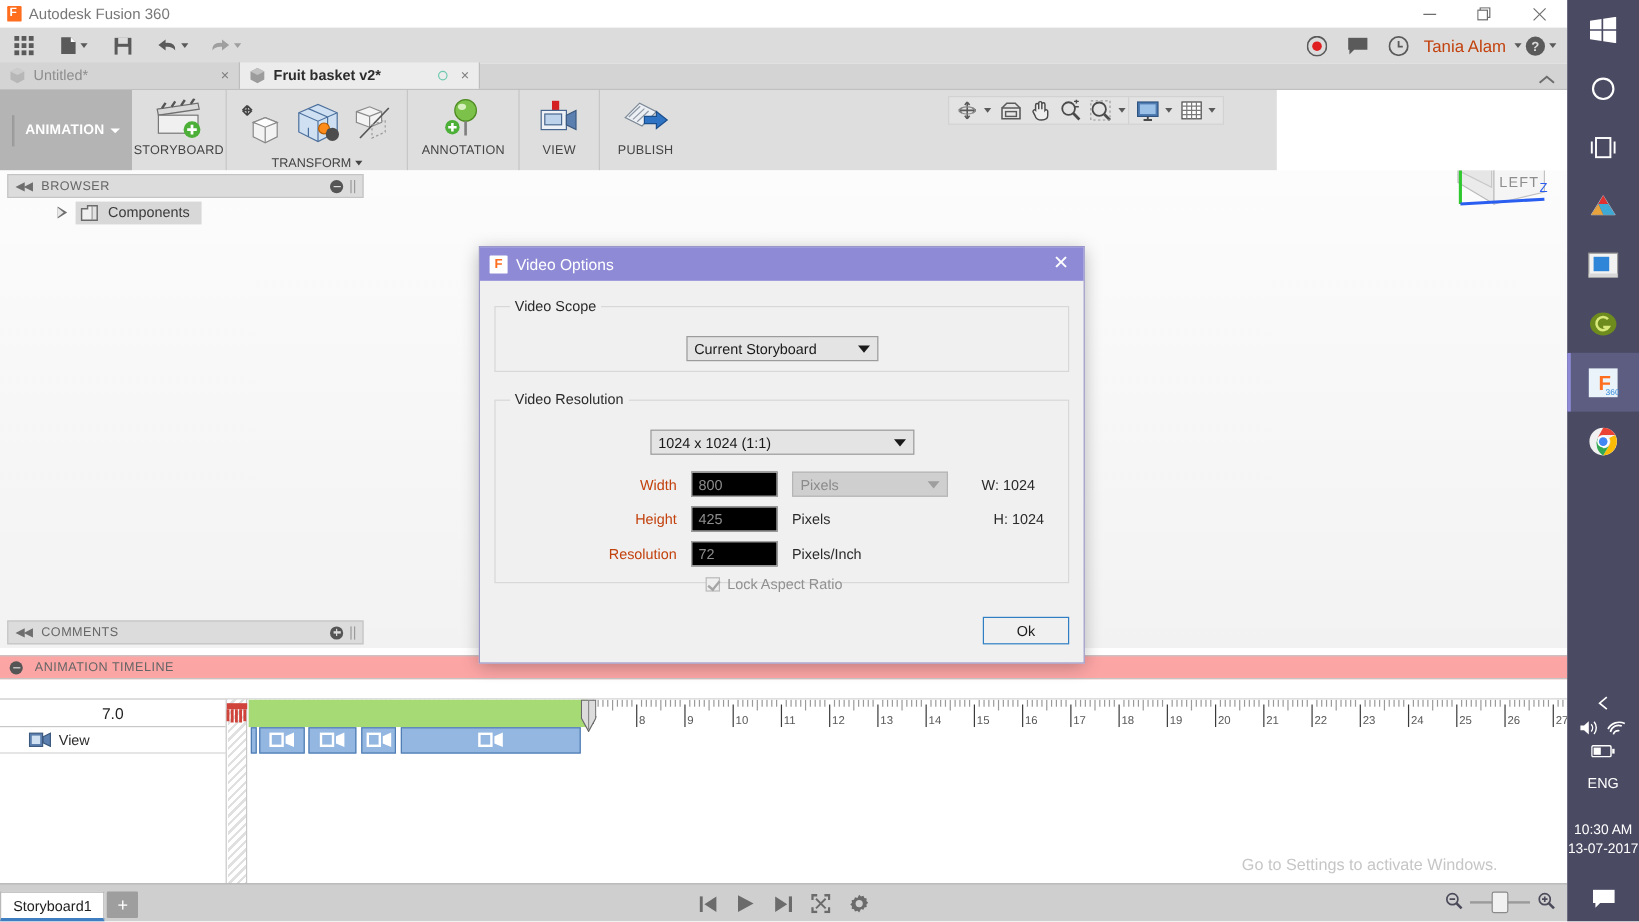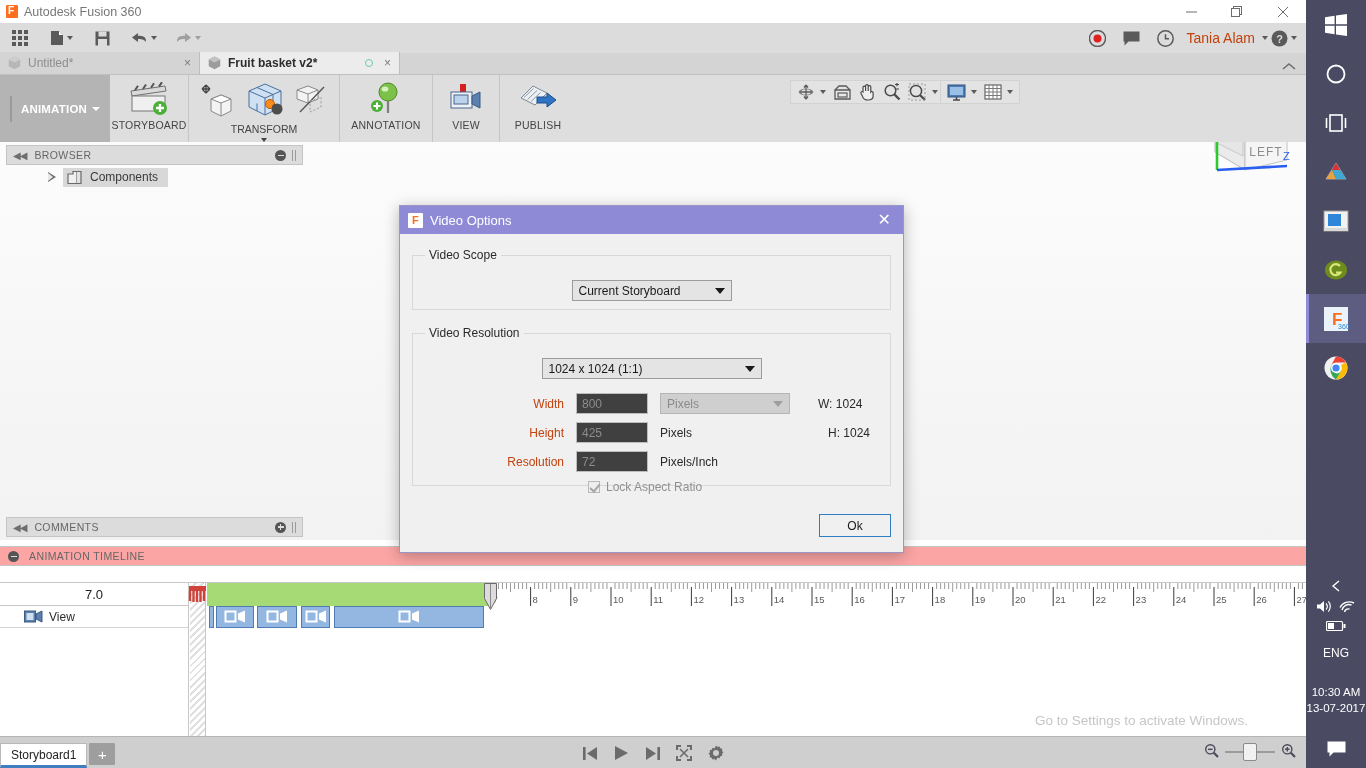--- a/index.html
+++ b/index.html
@@ -47,35 +47,35 @@
   .tab { height:22px; display:flex; align-items:center; padding:0 8px; gap:7px; font-size:12px;
          border-right:1px solid #bdbdbd; position:relative; }
   .tab.inactive { background:#d4d4d4; color:#8d8d8d; width:200px; }
   .tab.active { background:#ececec; color:#2c2c2c; font-weight:bold; width:200px; }
   .cube-ico { width:13px; height:14px; }
   .tab-x { margin-left:auto; color:#7c7c7c; font-size:12px; font-weight:normal; }
   .tab-dot { width:8px;height:8px;border:1.3px solid #6ec9b0;border-radius:50%; }
   .chev-up { margin-left:auto; margin-right:10px; color:#6d6d6d; font-size:13px; }
 
   
-  .ribbon { position:absolute; left:0; top:75px; width:1306px; height:67px; background:#dedede;
+  .ribbon { position:absolute; left:0; top:75px; width:1064px; height:67px; background:#dedede;
             display:flex; align-items:stretch; }
   .ws-switch { width:110px; background:#b4b4b4; display:flex; align-items:center; justify-content:center;
                gap:5px; color:#ffffff; font-size:11.5px; letter-spacing:.2px; font-weight:bold;}
   .ws-grip { width:2px;height:26px;border-left:1px solid #9a9a9a;border-right:1px solid #9a9a9a;margin-right:4px;}
   .ws-caret { width:0;height:0;border-left:4px solid transparent;border-right:4px solid transparent;
               border-top:4.5px solid #fff; }
   .rgroup { display:flex; align-items:flex-start; border-right:1px solid #c6c6c6; padding:0 6px; height:67px;}
   .rgroup:last-child { border-right:none; }
   .rbtn { width:66px; height:67px; display:flex; flex-direction:column; align-items:center;
           justify-content:flex-start; padding-top:4px; }
   .rbtn .ico { height:40px; display:flex; align-items:center; justify-content:center; }
   .rbtn .lbl { font-size:10.5px; color:#444; letter-spacing:.2px; display:flex; align-items:center; gap:3px;}
   .rgroup .glabel { font-size:10.5px; color:#444; width:100%; text-align:center; margin-top:-2px;
-                    display:flex; align-items:center; justify-content:center; gap:3px;flex-direction:column; }
+                    display:flex; align-items:center; justify-content:center; gap:3px; }
   .rstack { display:flex; flex-direction:column; height:67px; }
   .rrow { display:flex; flex:1; align-items:center; }
   .caret-dk { width:0;height:0;border-left:3.5px solid transparent;border-right:3.5px solid transparent;
               border-top:4px solid #444; }
 
   
   .navbar { position:absolute; top:80px; left:790px; height:24px; display:flex; align-items:center;
             background:#e3e3e3; border:1px solid #d2d2d2; padding:0 4px; gap:3px; }
   .navbar2 { position:absolute; top:80px; left:940px; height:24px; display:flex; align-items:center;
              background:#e3e3e3; border:1px solid #d2d2d2; padding:0 4px; gap:3px; }
@@ -159,21 +159,21 @@
   fieldset.grp { border:1px solid #d8d8d8; padding:10px 8px 8px 8px; margin-bottom:16px; }
   fieldset.grp > legend { font-size:12px; color:#2a2a2a; padding:0 4px; margin-left:4px;}
   .sel { background:#e4e4e4; border:1px solid #9c9c9c; height:21px; display:flex; align-items:center;
          padding:0 6px; font-size:12px; color:#1a1a1a;}
   .sel .ar { margin-left:auto; width:0;height:0;border-left:5px solid transparent;
              border-right:5px solid transparent;border-top:6px solid #1a1a1a;}
   .sel.disabled { background:#cfcfcf; color:#8b8b8b; border-color:#b5b5b5;}
   .sel.disabled .ar { border-top-color:#9e9e9e; }
   .frow { display:flex; align-items:center; margin-bottom:8px; }
   .flabel { width:155px; text-align:right; padding-right:12px; font-size:12px; color:#c2410c;}
-  .finput { width:72px; height:21px; background:#404040; border:1px solid #bdbdbd; font-size:12px;
+  .finput { width:72px; height:21px; background:#000000; border:1px solid #bdbdbd; font-size:12px;
             color:#8c8c8c; padding:0 5px; display:flex; align-items:center;}
   .unit { font-size:12px; color:#2a2a2a; margin-left:12px; width:140px;}
   .wh { font-size:12px; color:#2a2a2a; }
   .chkrow { display:flex; align-items:center; padding-left:167px; margin-top:4px;}
   .chkbox { width:12px;height:12px;border:1px solid #b9b9b9; background:#eee; margin-right:6px;
             position:relative;}
   .chkbox::after{content:"";position:absolute;left:3px;top:0px;width:4px;height:8px;
     border:solid #a5a5a5;border-width:0 2px 2px 0;transform:rotate(40deg);}
   .chklbl { font-size:12px; color:#909090;}
   .okbtn { position:absolute; right:12px; bottom:17px; width:72px; height:23px; background:#f0f0f0;

